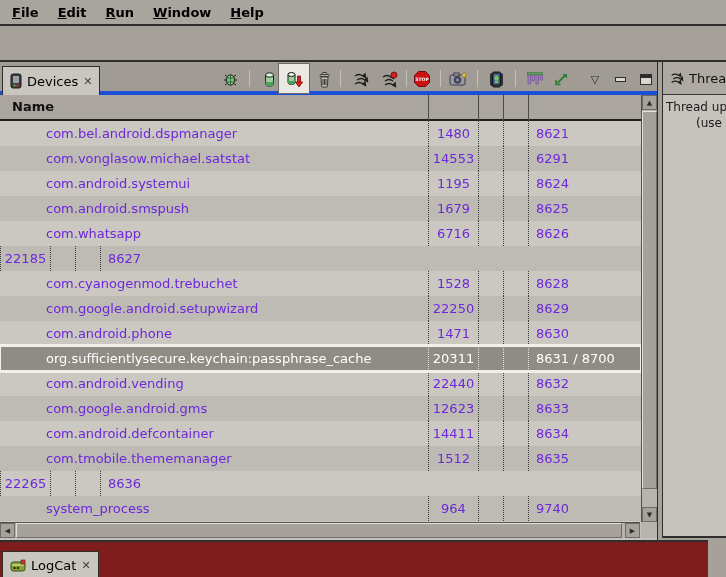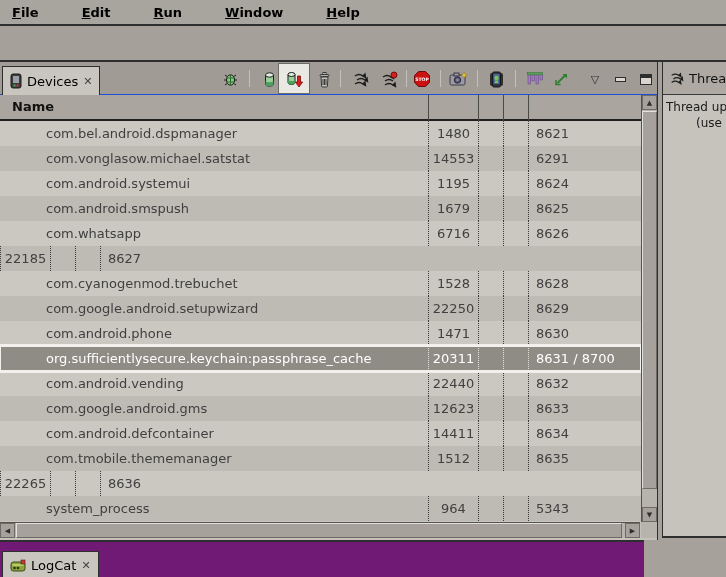--- a/index.html
+++ b/index.html
@@ -1,35 +1,35 @@
 <!DOCTYPE html>
 <html><head>
 <meta charset="utf-8">
 <style>
   * { margin:0; padding:0; box-sizing:border-box; }
   html,body { width:726px; height:577px; overflow:hidden; }
   body { font-family:"DejaVu Sans","Liberation Sans",sans-serif; background:#a6a29b; position:relative; color:#111; }
 
   
   .menubar { position:absolute; left:0; top:0; width:726px; height:26px; background:#a8a49e;
-             border-bottom:2px solid #2e2e2e; display:flex; align-items:center; padding-left:8px; gap:35px; }
+             border-bottom:2px solid #2e2e2e; display:flex; align-items:center; padding-left:8px; gap:11px; }
   .menu-item { display:inline-block; font-size:13px; font-weight:bold; color:#000; padding:2px 4px; }
   .menu-item::first-letter { text-decoration:underline; }
 
   
   .toolband { position:absolute; left:0; top:26px; width:726px; height:36px; background:#a5a19a;
               border-bottom:2px solid #2e2e2e; }
 
   
   .main { position:absolute; left:0; top:62px; width:726px; height:478px; }
 
   .devices-view { position:absolute; left:0; top:0; width:658px; height:478px;
                   border-right:1px solid #2e2e2e; background:#c5c2bc; }
 
-  .tabstrip { position:absolute; left:0; top:0; width:100%; height:33px; background:#a09c95; border-bottom:1px solid #1d4ed8; }
+  .tabstrip { position:absolute; left:0; top:0; width:100%; height:33px; background:#a09c95; border-bottom:4px solid #1d4ed8; }
   .tab { position:absolute; display:flex; align-items:center; gap:5px; background:#c9c6c0;
          border:1px solid #2e2e2e; border-bottom:none; padding:0 7px; font-size:13px; color:#000; }
   .tab .close { font-size:11px; color:#44443e; font-weight:bold; cursor:default; }
 
   .devices-tab { left:2px; top:4px; height:29px; }
 
   
   .tbtn { position:absolute; top:7px; width:20px; height:20px; display:flex; align-items:center; justify-content:center; }
   .tsep { position:absolute; top:8px; width:1px; height:17px; background:#7d7972; border-right:1px solid #c4c1bb; }
   .pressed-btn { position:absolute; top:1px; width:32px; height:31px; background:#eae8e2; border:1px solid #6e6a64;
@@ -38,21 +38,21 @@
   .min-glyph { width:11px; height:5px; border:1px solid #2e2e2e; background:#d9d6d0; }
   .max-glyph { width:12px; height:11px; border:1px solid #2e2e2e; background:#d9d6d0; border-top-width:4px; }
 
   
   .thead { position:absolute; left:0; top:33px; width:641px; height:26px; background:#aaa69f;
            border-bottom:2px solid #1f1f1f; font-size:13px;font-weight:bold; }
   .thead .hname { position:absolute; left:12px; top:4px; }
   .hsep { position:absolute; top:0; width:1px; height:26px; background:#4a4a46; }
 
   .tbody { position:absolute; left:0; top:59px; width:641px; height:401px; background:#cbc8c2; overflow:hidden; }
-  .trow { position:relative; width:100%; height:25px; display:flex; font-size:13px; color:#404040; }
+  .trow { position:relative; width:100%; height:25px; display:flex; font-size:13px; color:#6d28d9; }
   .trow.light { background:#cbc8c2; }
   .trow.dark  { background:#bebbb5; }
   .trow.selected { background:#8f8c86; color:#fff; outline:3px solid #f2f0ec; outline-offset:-1px; z-index:2; }
   .cell { height:100%; display:flex; align-items:center; overflow:hidden; white-space:nowrap; }
   .cell-name  { width:428px; padding-left:46px; }
   .cell-pid   { width:50px; justify-content:center; border-left:1px dotted #3c3c3c; }
   .cell-g1, .cell-g2 { width:25px; border-left:1px dotted #3c3c3c; }
   .cell-ports { width:113px; padding-left:7px; border-left:1px dotted #3c3c3c; }
   .trow.selected .cell { border-left-color:#e6e4e0; }
 
@@ -70,21 +70,21 @@
   .threads-view { position:absolute; left:662px; top:0; width:64px; height:476px; background:#c6c3bd;
                   border-left:1px solid #2e2e2e; border-bottom:2px solid #2e2e2e; overflow:hidden; }
   .threads-tabstrip { position:absolute; left:0; top:0; width:100%; height:33px; background:#aeaaa3; border-bottom:1px solid #3a3a3a;
                       display:flex; align-items:center; gap:5px; padding-left:6px; overflow:hidden; }
   .threads-tabstrip .tab-label { font-size:13px; white-space:nowrap; }
   .threads-msg { position:absolute; left:0; top:33px; width:100%; height:60px; overflow:hidden; font-size:12px; color:#1a1a1a; }
   .threads-msg .l1 { position:absolute; left:3px; top:5px; white-space:nowrap; }
   .threads-msg .l2 { position:absolute; left:33px; top:21px; white-space:nowrap; }
 
   
-  .logcat-strip { position:absolute; left:0; top:540px; width:644px; height:37px; background:#701a75; border-top:2px solid #2e2e2e; }
+  .logcat-strip { position:absolute; left:0; top:540px; width:708px; height:37px; background:#7f1d1d; border-top:2px solid #2e2e2e; }
   .logcat-tab { left:2px; top:9px; height:28px; }
 
   svg { display:block; }
 </style>
 </head>
 <body>
 
 <div class="menubar">
   <span class="menu-item">File</span>
   <span class="menu-item">Edit</span>
@@ -370,21 +370,21 @@
           <div class="cell cell-pid">22265</div>
           <div class="cell cell-g1"></div>
           <div class="cell cell-g2"></div>
           <div class="cell cell-ports">8636</div>
         </div>
         <div class="trow dark">
           <div class="cell cell-name">system_process</div>
           <div class="cell cell-pid">964</div>
           <div class="cell cell-g1"></div>
           <div class="cell cell-g2"></div>
-          <div class="cell cell-ports">5343</div>
+          <div class="cell cell-ports">9740</div>
         </div>
       </div>
 
     <div class="vscroll">
       <div class="sbtn" style="left:0;top:0">
           <span>▲</span>
         </div>
       <div class="vthumb"></div>
       <div class="sbtn" style="left:0;bottom:0">
           <span>▼</span>

